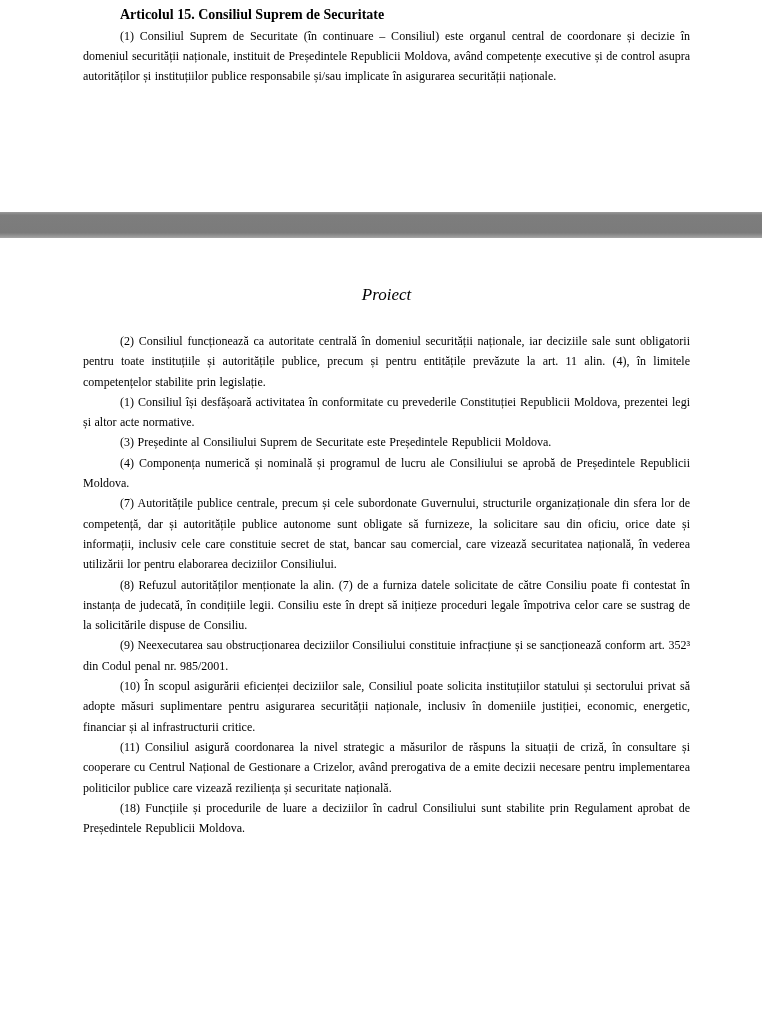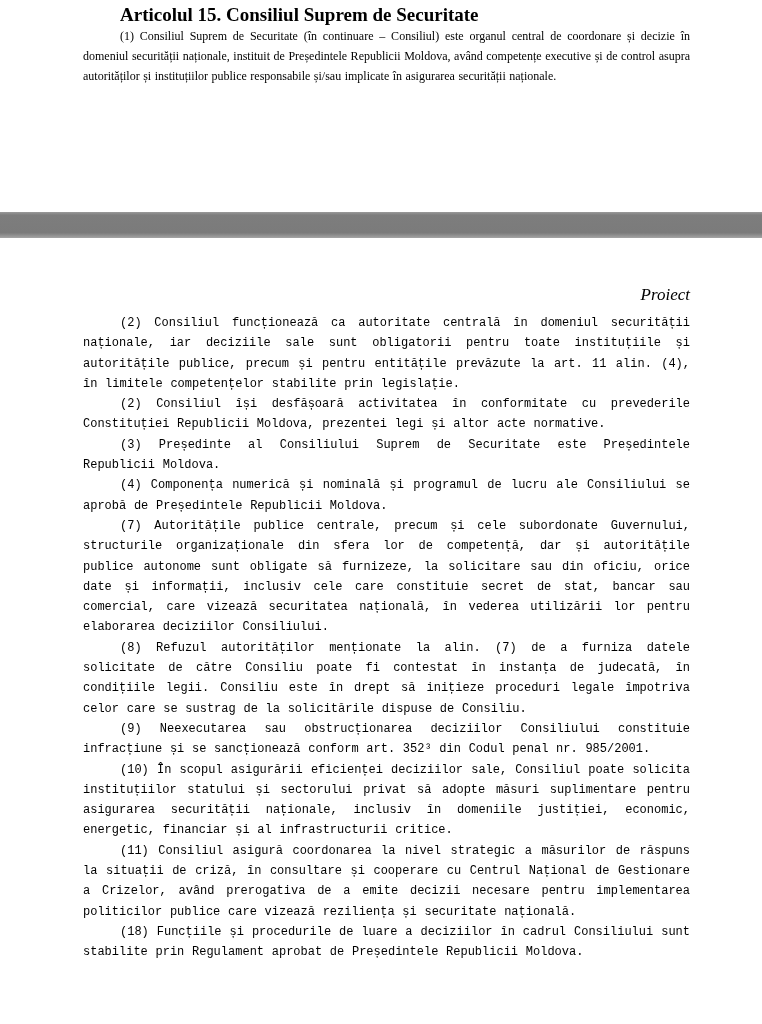--- a/index.html
+++ b/index.html
@@ -18,21 +18,21 @@
   }
   .text-column {
     position: absolute;
     left: 83px;
     width: 607px;
   }
   .page1-content {
     top: 5px;
   }
   .doc-heading {
-    font-size: 19px;
+    font-size: 14px;
     line-height: 20.5px;
     font-weight: bold;
     margin: 0;
     text-indent: 37px;
     text-align: left;
   }
   .doc-para {
     font-size: 12px;
     line-height: 20.3px;
     margin: 0;
@@ -48,47 +48,46 @@
     height: 26px;
     background: linear-gradient(180deg,
       #9a9a9a 0%,
       #7d7d7d 12%,
       #7b7b7b 80%,
       #a5a5a5 100%);
   }
   .proiect-label {
     position: absolute;
     top: 285px;
-    text-align: right;
+    text-align: center;
     font-style: italic;
     font-size: 17px;
     line-height: 20px;
   }
   .page2-content {
-    top: 313px;
-    font-family: Liberation Mono, monospace;
+    top: 331px;
   }
 </style>
 </head>
 <body>
 
 <div class="viewport">
 
   <div class="text-column page1-content">
     <h1 class="doc-heading">Articolul 15. Consiliul Suprem de Securitate</h1>
     <p class="doc-para">(1) Consiliul Suprem de Securitate (în continuare – Consiliul) este organul central de coordonare și decizie în domeniul securității naționale, instituit de Președintele Republicii Moldova, având competențe executive și de control asupra autorităților și instituțiilor publice responsabile și/sau implicate în asigurarea securității naționale.</p>
   </div>
 
   <div class="page-separator"></div>
 
   <div class="text-column proiect-label">Proiect</div>
 
   <div class="text-column page2-content">
     <p class="doc-para">(2) Consiliul funcționează ca autoritate centrală în domeniul securității naționale, iar deciziile sale sunt obligatorii pentru toate instituțiile și autoritățile publice, precum și pentru entitățile prevăzute la art. 11 alin. (4), în limitele competențelor stabilite prin legislație.</p>
-    <p class="doc-para">(2) Consiliul își desfășoară activitatea în conformitate cu prevederile Constituției Republicii Moldova, prezentei legi și altor acte normative.</p>
+    <p class="doc-para">(1) Consiliul își desfășoară activitatea în conformitate cu prevederile Constituției Republicii Moldova, prezentei legi și altor acte normative.</p>
     <p class="doc-para">(3) Președinte al Consiliului Suprem de Securitate este Președintele Republicii Moldova.</p>
     <p class="doc-para">(4) Componența numerică și nominală și programul de lucru ale Consiliului se aprobă de Președintele Republicii Moldova.</p>
     <p class="doc-para">(7) Autoritățile publice centrale, precum și cele subordonate Guvernului, structurile organizaționale din sfera lor de competență, dar și autoritățile publice autonome sunt obligate să furnizeze, la solicitare sau din oficiu, orice date și informații, inclusiv cele care constituie secret de stat, bancar sau comercial, care vizează securitatea națională, în vederea utilizării lor pentru elaborarea deciziilor Consiliului.</p>
     <p class="doc-para">(8) Refuzul autorităților menționate la alin. (7) de a furniza datele solicitate de către Consiliu poate fi contestat în instanța de judecată, în condițiile legii. Consiliu este în drept să inițieze proceduri legale împotriva celor care se sustrag de la solicitările dispuse de Consiliu.</p>
     <p class="doc-para">(9) Neexecutarea sau obstrucționarea deciziilor Consiliului constituie infracțiune și se sancționează conform art. 352³ din Codul penal nr. 985/2001.</p>
     <p class="doc-para">(10) În scopul asigurării eficienței deciziilor sale, Consiliul poate solicita instituțiilor statului și sectorului privat să adopte măsuri suplimentare pentru asigurarea securității naționale, inclusiv în domeniile justiției, economic, energetic, financiar și al infrastructurii critice.</p>
     <p class="doc-para">(11) Consiliul asigură coordonarea la nivel strategic a măsurilor de răspuns la situații de criză, în consultare și cooperare cu Centrul Național de Gestionare a Crizelor, având prerogativa de a emite decizii necesare pentru implementarea politicilor publice care vizează reziliența și securitate națională.</p>
     <p class="doc-para">(18) Funcțiile și procedurile de luare a deciziilor în cadrul Consiliului sunt stabilite prin Regulament aprobat de Președintele Republicii Moldova.</p>
   </div>
 

